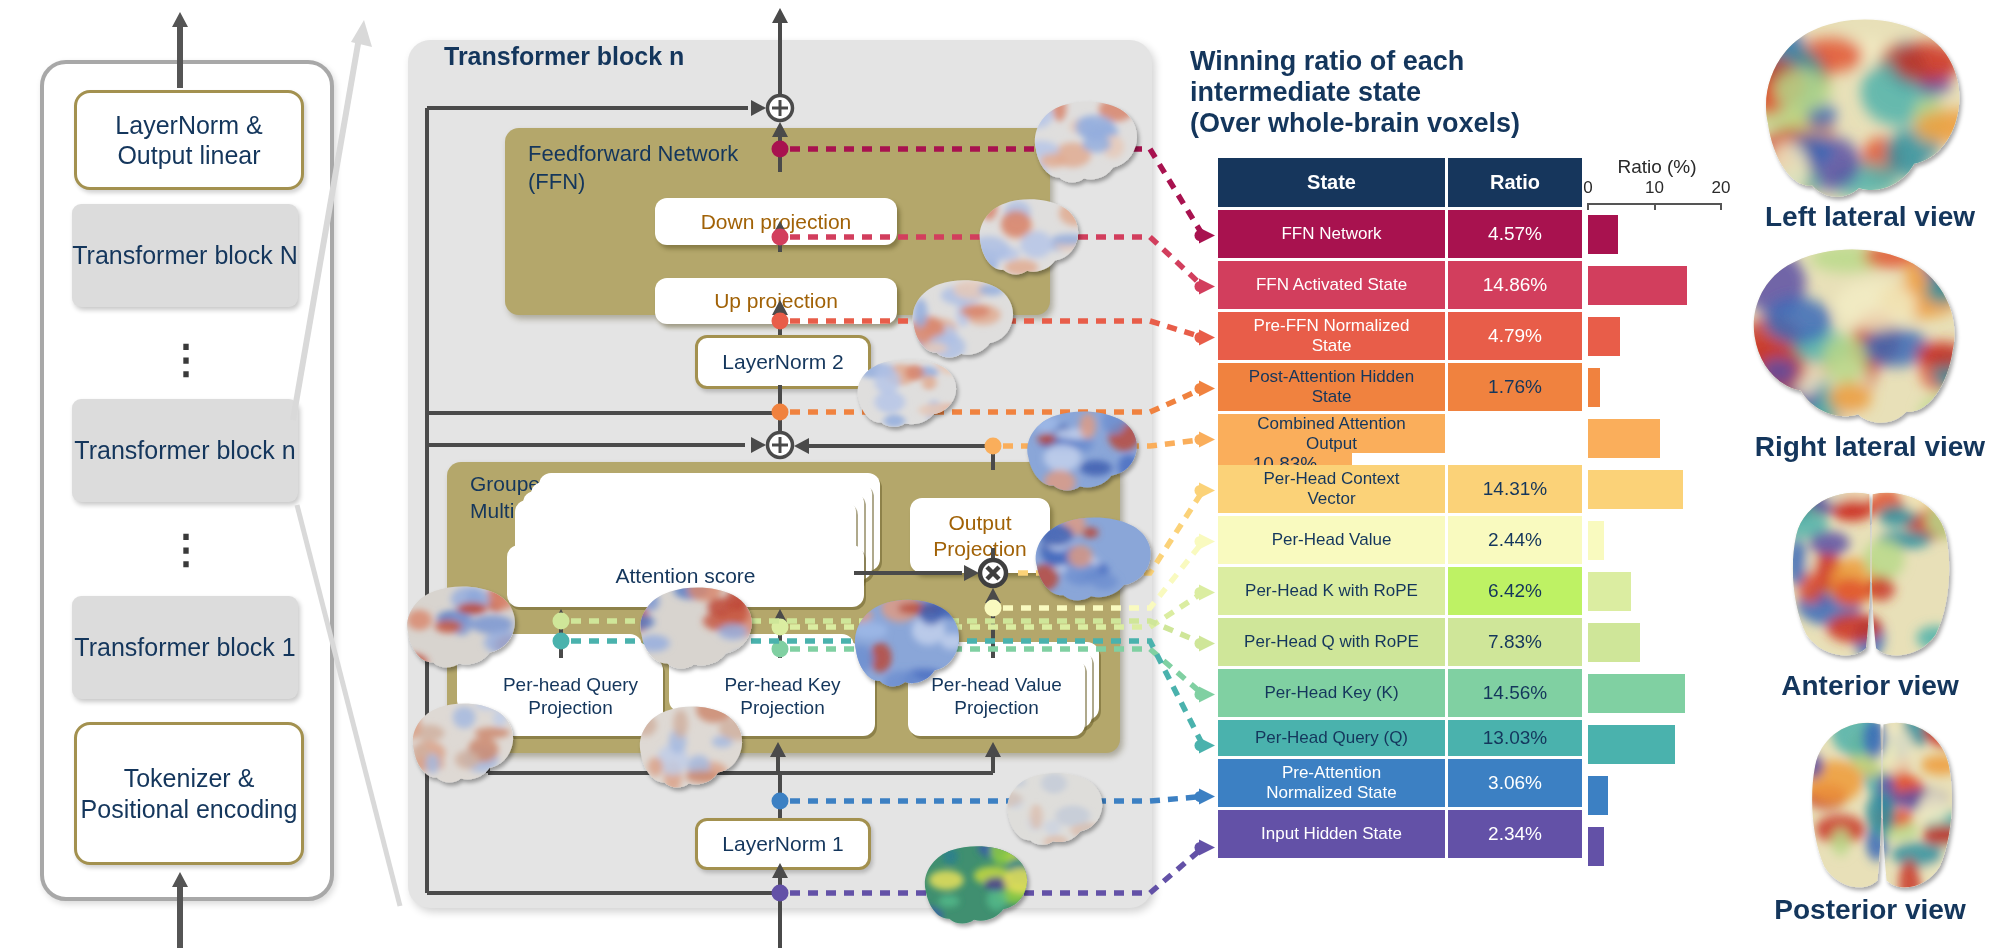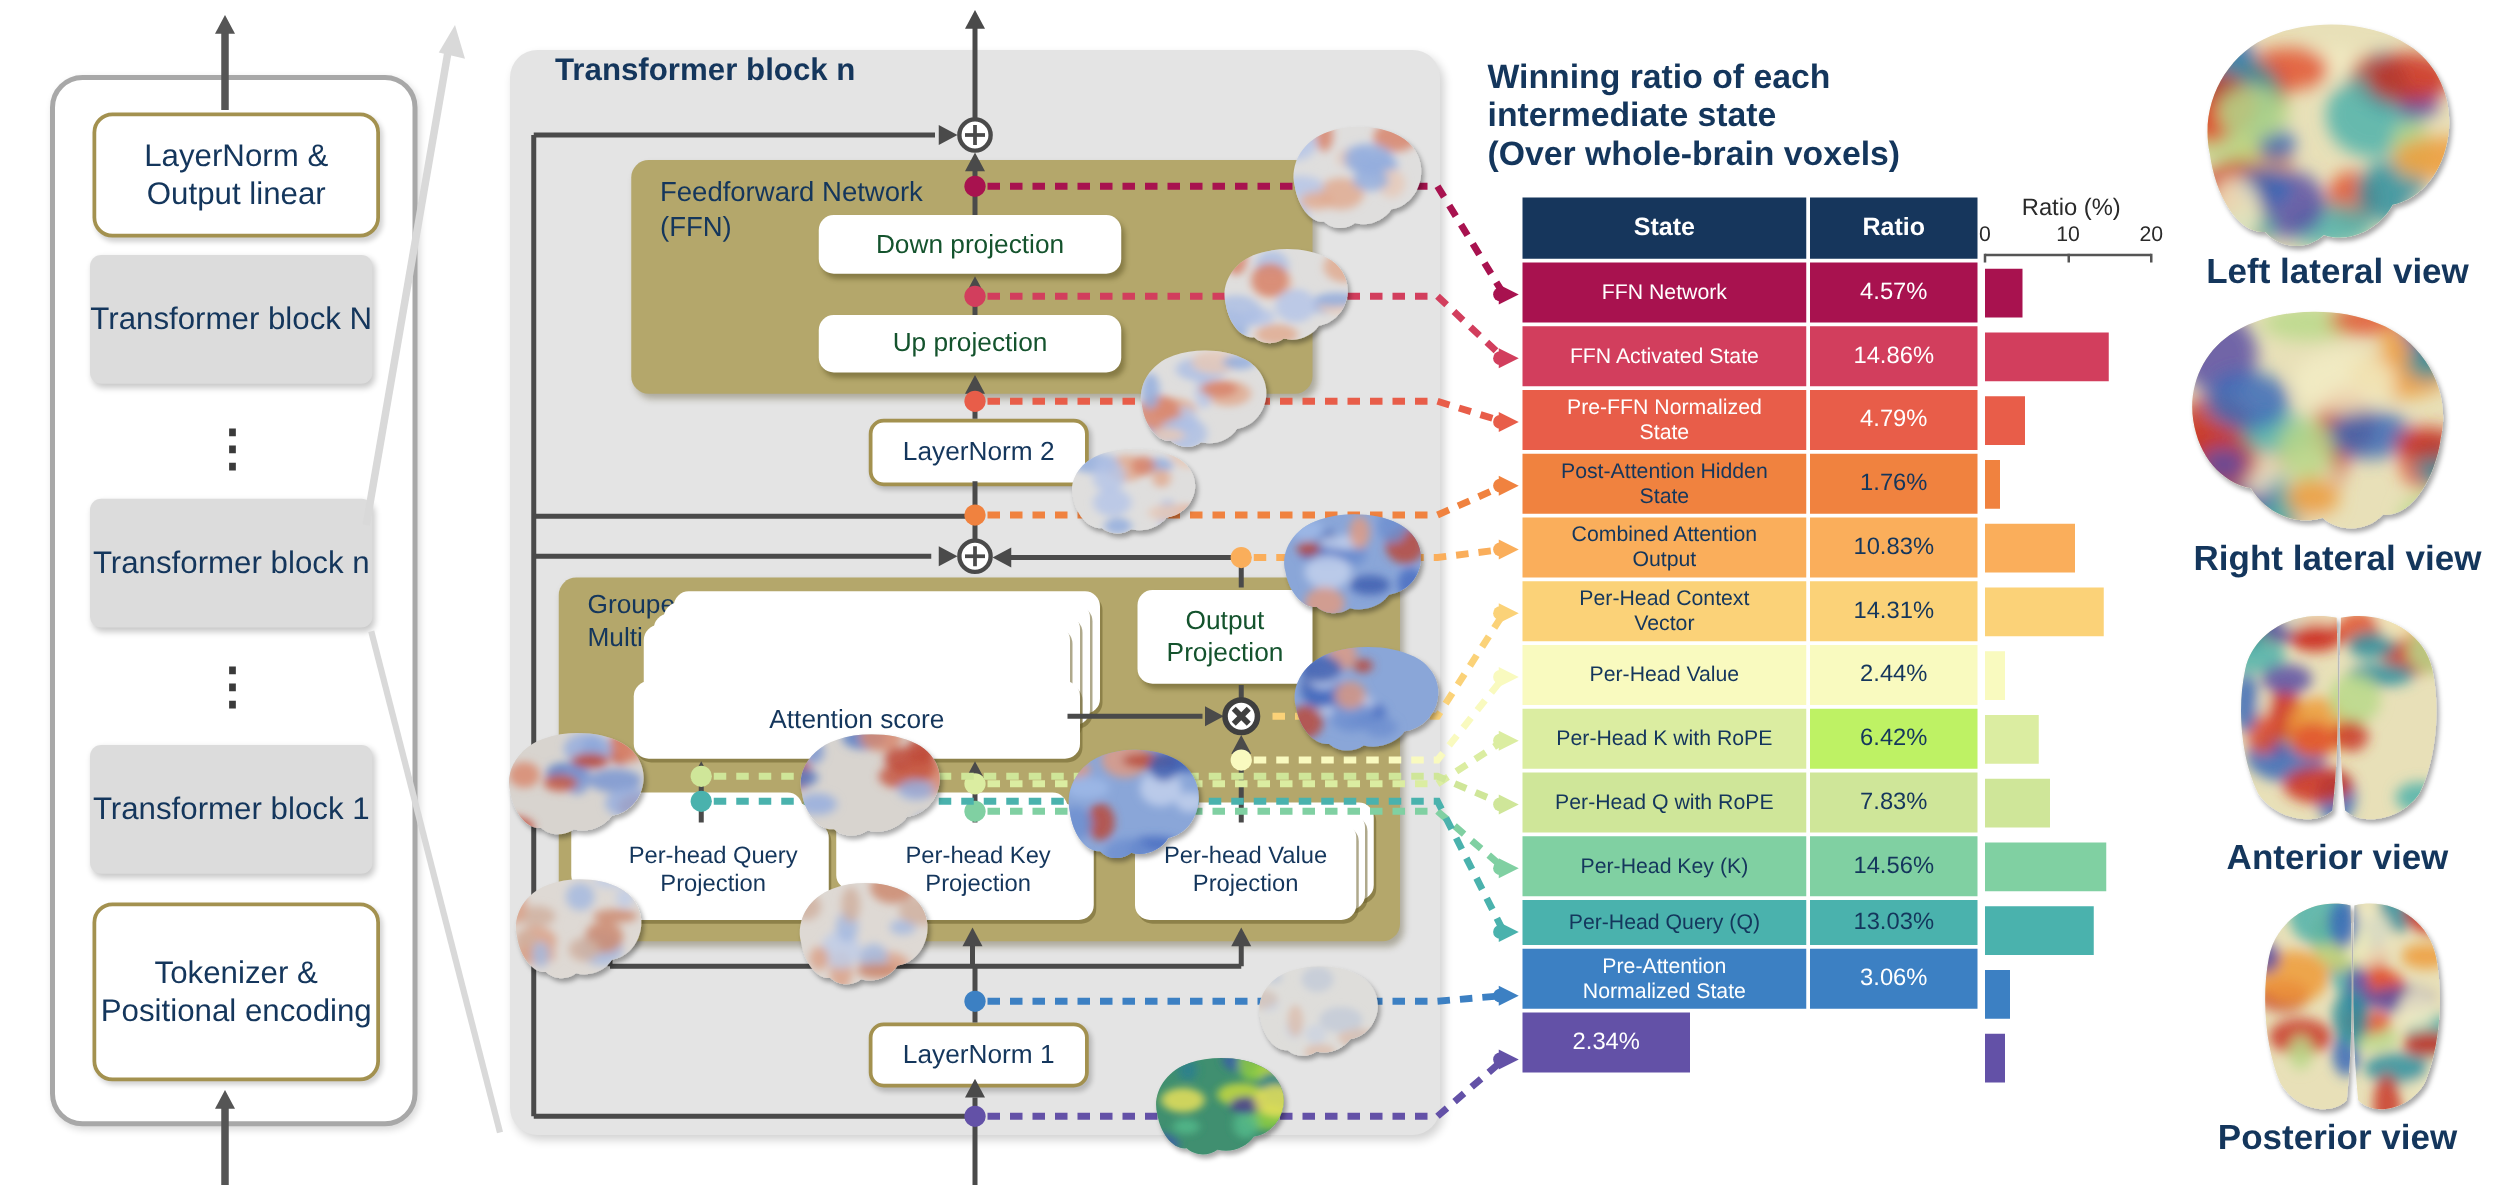--- a/index.html
+++ b/index.html
@@ -25,21 +25,21 @@
   
   #mid-panel{left:408px;top:40px;width:744px;height:868px;background:#e4e4e4;
              border-radius:22px;box-shadow:3px 4px 8px rgba(0,0,0,.18);}
   #mid-title{left:444px;top:42px;width:340px;font-size:25px;font-weight:600;}
   .khaki{background:#b4a76b;border-radius:14px;box-shadow:3px 4px 6px rgba(70,60,20,.35);}
   #ffn-box{left:505px;top:128px;width:545px;height:187px;}
   #ffn-label{left:528px;top:140px;width:300px;font-size:22px;line-height:1.28;}
   #gqa-box{left:447px;top:462px;width:673px;height:291px;}
   #gqa-label{left:470px;top:470px;width:470px;font-size:21px;line-height:1.3;}
   .wbox{background:#fff;border-radius:12px;display:flex;align-items:center;justify-content:center;
-        text-align:center;font-size:21px;color:#14532d;box-shadow:3px 4px 4px rgba(80,70,25,.45);}
+        text-align:center;font-size:21px;color:#a16207;box-shadow:3px 4px 4px rgba(80,70,25,.45);margin-top:26px;}
   #down-box{left:655px;top:172px;width:242px;height:47px;}
   #up-box{left:655px;top:252px;width:242px;height:46px;}
   #outproj-box{left:910px;top:472px;width:140px;height:75px;line-height:1.2;}
   .olbox{background:#fff;border:3px solid #a3914f;border-radius:12px;display:flex;align-items:center;
          justify-content:center;font-size:21px;color:#14365c;box-shadow:2px 3px 4px rgba(0,0,0,.2);}
   #ln2-box{left:695px;top:335px;width:170px;height:48px;}
   #ln1-box{left:695px;top:818px;width:170px;height:46px;}
   .stack{position:absolute;}
   .card{position:absolute;inset:0;background:#fff;border-radius:12px;font-style:normal;
         box-shadow:2px 3px 0 rgba(110,98,45,.55);}
@@ -169,21 +169,21 @@
         <div class="rcell t-light" style="background: rgb(210, 62, 93);">14.86%</div>
       </div>
       <div class="trow" style="height: 48px;">
         <div class="scell t-light" style="background: rgb(232, 93, 73);">Pre-FFN Normalized State</div>
         <div class="rcell t-light" style="background: rgb(232, 93, 73);">4.79%</div>
       </div>
       <div class="trow" style="height: 48px;">
         <div class="scell t-dark" style="background: rgb(240, 130, 63);">Post-Attention Hidden State</div>
         <div class="rcell t-dark" style="background: rgb(240, 130, 63);">1.76%</div>
       </div>
-      <div class="trow" style="height: 48px;">
+      <div class="trow" style="height: 48px; flex-direction: column;">
         <div class="scell t-dark" style="background: rgb(250, 174, 91);">Combined Attention Output</div>
         <div class="rcell t-dark" style="background: rgb(250, 174, 91);">10.83%</div>
       </div>
       <div class="trow" style="height: 48px;">
         <div class="scell t-dark" style="background: rgb(251, 210, 120);">Per-Head Context Vector</div>
         <div class="rcell t-dark" style="background: rgb(251, 210, 120);">14.31%</div>
       </div>
       <div class="trow" style="height: 48px;">
         <div class="scell t-dark" style="background: rgb(249, 250, 191);">Per-Head Value</div>
         <div class="rcell t-dark" style="background: rgb(249, 250, 191);">2.44%</div>
@@ -202,20 +202,21 @@
       </div>
       <div class="trow" style="height: 36px;">
         <div class="scell t-dark" style="background: rgb(74, 178, 173);">Per-Head Query (Q)</div>
         <div class="rcell t-dark" style="background: rgb(74, 178, 173);">13.03%</div>
       </div>
       <div class="trow" style="height: 48px;">
         <div class="scell t-light" style="background: rgb(60, 128, 195);">Pre-Attention Normalized State</div>
         <div class="rcell t-light" style="background: rgb(60, 128, 195);">3.06%</div>
       </div>
       <div class="trow" style="height: 48px;">
+        <div class="scell t-light" style="background: rgb(99, 81, 167);">Input Hidden State</div>
         <div class="rcell t-light" style="background: rgb(99, 81, 167);">2.34%</div>
       </div>
     </div>
 
   <div class="abs" id="axis-label">Ratio (%)</div>
   <div class="abs" id="axis-line"></div>
   <div class="abs" id="chart-area" style="left:0;top:0;">
       <div class="tick-label" style="left: 1573px;">0</div>
       <div class="tick-mark" style="left: 1587px;"></div>
       <div class="tick-label" style="left: 1639.5px;">10</div>

